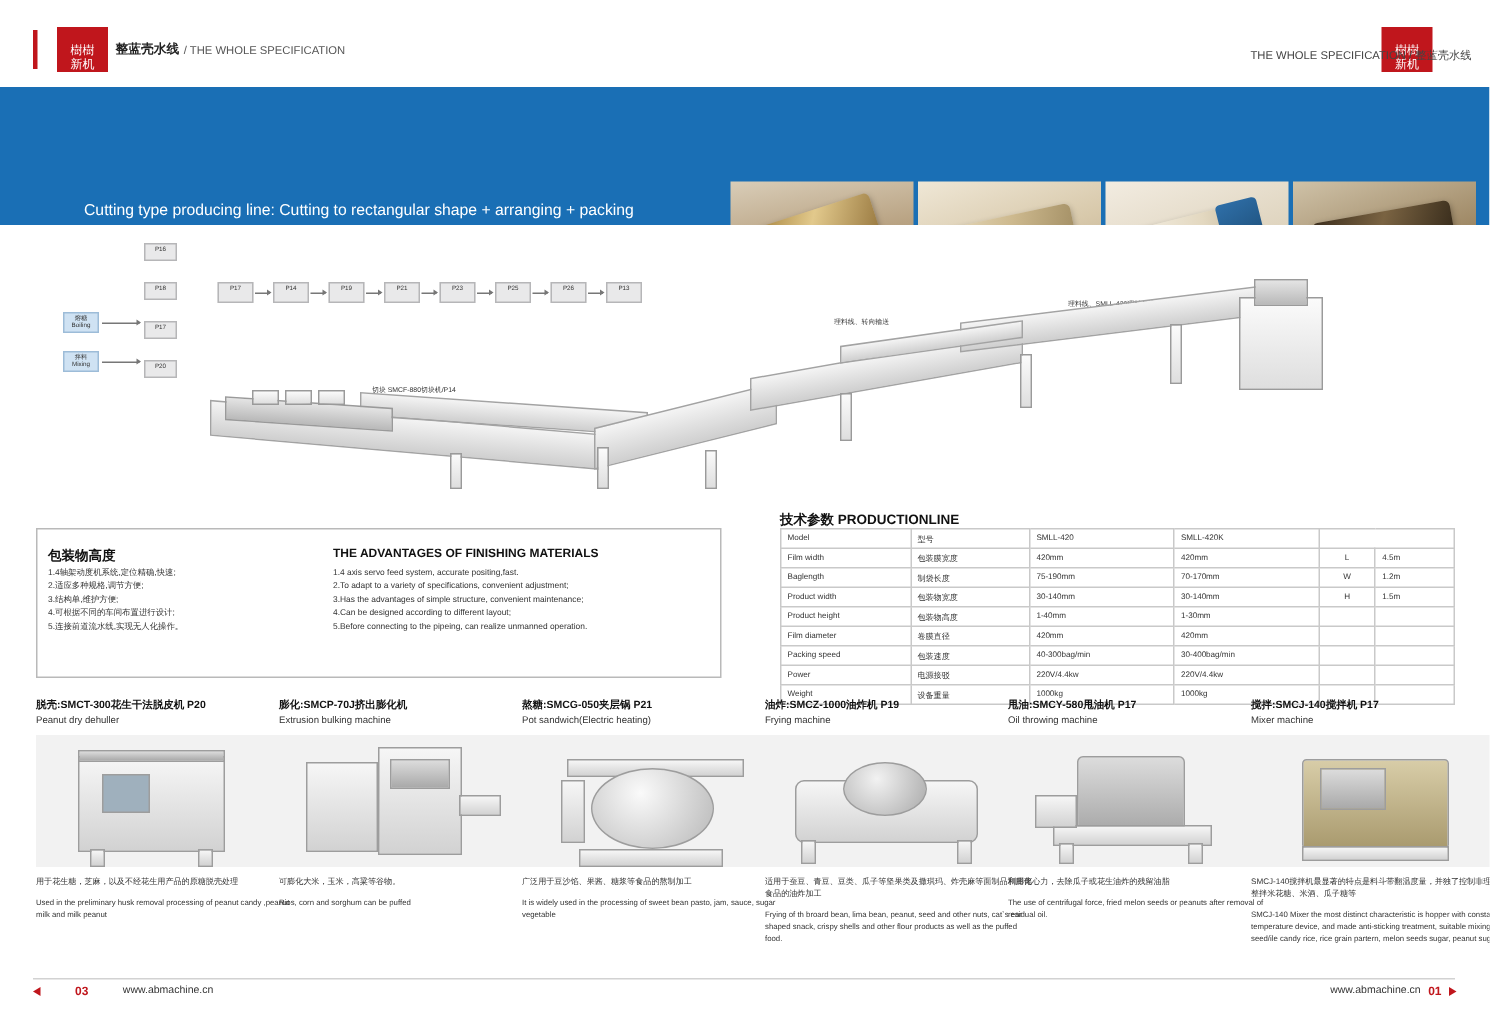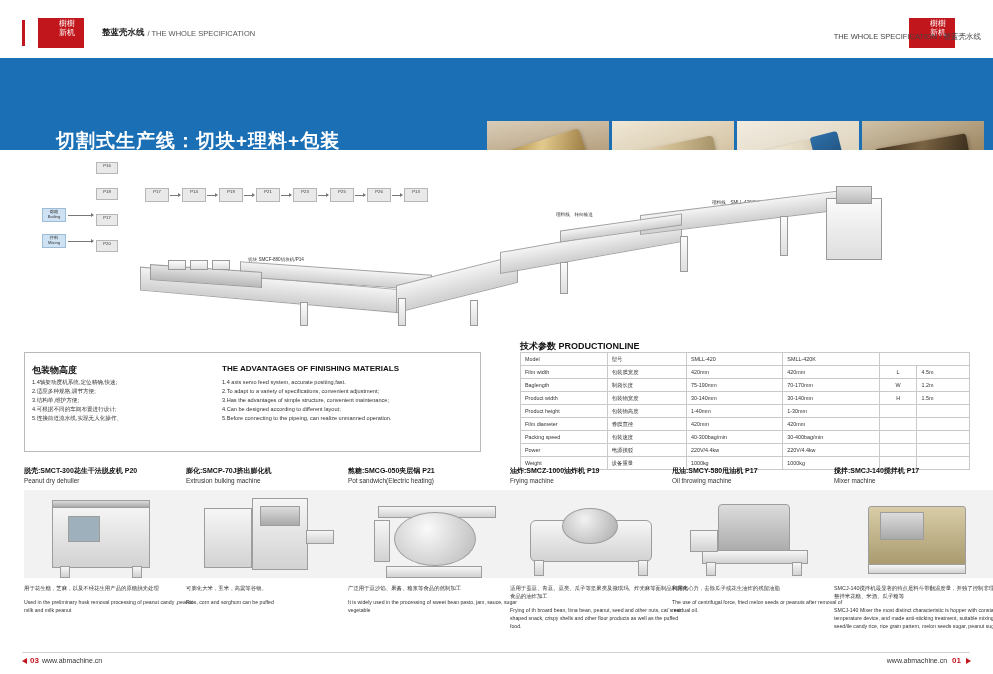--- a/index.html
+++ b/index.html
@@ -12,25 +12,25 @@
     position:relative;
   }
   .page{position:relative;width:993px;height:674px;}
 
   
   .topbar{position:absolute;left:0;top:0;width:993px;height:58px;background:#ffffff;}
   .logo-box{position:absolute;display:flex;align-items:center;}
   .logo-mark{
     width:34px;height:30px;background:#c0161c;color:#fff;
     font-size:8px;line-height:9px;text-align:center;
-    display:flex;align-items:flex-start;justify-content:center;
-    letter-spacing:0px;font-family:"Liberation Serif",serif;padding-left:12px;
+    display:flex;align-items:flex-end;justify-content:center;
+    letter-spacing:0px;font-family:"Liberation Serif",serif;
   }
   .logo-mark span{display:block;padding:1px;}
-  .logo-cn{font-size:8.5px;color:#222;margin-left:18px;font-weight:bold;text-align:center;}
+  .logo-cn{font-size:8.5px;color:#222;margin-left:5px;font-weight:bold;text-align:center;}
   .logo-en{font-size:7.5px;color:#555;margin-left:3px;}
   .hdr-right{position:absolute;right:12px;top:32px;font-size:7.5px;color:#444;text-align:right;}
 
   .redline{position:absolute;left:22px;top:20px;width:3px;height:26px;background:#c0161c;}
 
   
   .banner{position:absolute;left:0;top:58px;width:993px;height:92px;background:#1a6fb5;}
   .banner-inner{position:absolute;left:56px;top:70px;color:#fff;}
   .banner-title{font-size:19px;font-weight:bold;letter-spacing:1px;}
   .banner-sub{font-size:10.5px;margin-top:6px;}
@@ -92,21 +92,21 @@
   .card h5{margin:1px 0 0 0;font-size:6.4px;font-weight:normal;color:#333;}
   .card .img{margin-top:6px;height:88px;background:#f2f2f2;position:relative;overflow:hidden;}
   .card p{margin:6px 0 0 0;font-size:5.2px;line-height:8px;color:#333;}
   .card p.cn{font-size:5.4px;}
 
   .eq{position:absolute;background:linear-gradient(180deg,#f6f6f6,#d2d2d2);border:1px solid #9d9d9d;}
   .eq.d{background:linear-gradient(180deg,#dcdcdc,#a9a9a9);}
   .eq.round{border-radius:50%;}
   .eq.tan{background:linear-gradient(180deg,#d8cda8,#a99a6e);}
   .foot-line{position:absolute;left:22px;top:652px;width:948px;height:1px;background:#d2d2d2;}
-  .foot-left{position:absolute;left:22px;top:656px;font-size:7px;color:#333;display:flex;align-items:center;gap:3px;}
+  .foot-left{position:absolute;left:22px;top:656px;font-size:7px;color:#333;display:flex;align-items:center;gap:23px;}
   .foot-right{position:absolute;right:22px;top:656px;font-size:7px;color:#333;display:flex;align-items:center;gap:5px;}
   .pg{color:#c0161c;font-weight:bold;font-size:8px;}
   .tri{width:0;height:0;border-left:5px solid #c0161c;border-top:3px solid transparent;border-bottom:3px solid transparent;}
   .tri-l{width:0;height:0;border-right:5px solid #c0161c;border-top:3px solid transparent;border-bottom:3px solid transparent;}
 </style>
 </head>
 <body>
 
 <div class="page">
 
@@ -122,21 +122,20 @@
     <div class="logo-box" style="right:38px;top:18px;">
       <div class="logo-mark">
           <span>樹樹<br>新机</span>
         </div>
     </div>
     <div class="hdr-right">THE WHOLE SPECIFICATION / 整蓝壳水线</div>
   </div>
 
   <div class="banner">
     <div class="banner-inner">
-      <div class="banner-title">切割式生产线：切块+理料+包装</div>
       <div class="banner-sub">Cutting type producing line:  Cutting to rectangular shape + arranging + packing</div>
       <div class="banner-cn2">适合膨化/油炸/烘烤类食品（如米花糖，瓜子糖，沙琪玛，花生糖等）</div>
       <div class="banner-sub2">Suitable for puffed/Fried/Baking foods&amp;Such as puffed rice candy, seed candy, caramel treats, peanut candy, etc.</div>
     </div>
     <div class="photos">
       <div class="photo p1">
           <div class="bar-obj b1"></div>
         </div>
       <div class="photo p2">
           <div class="bar-obj b2"></div>

